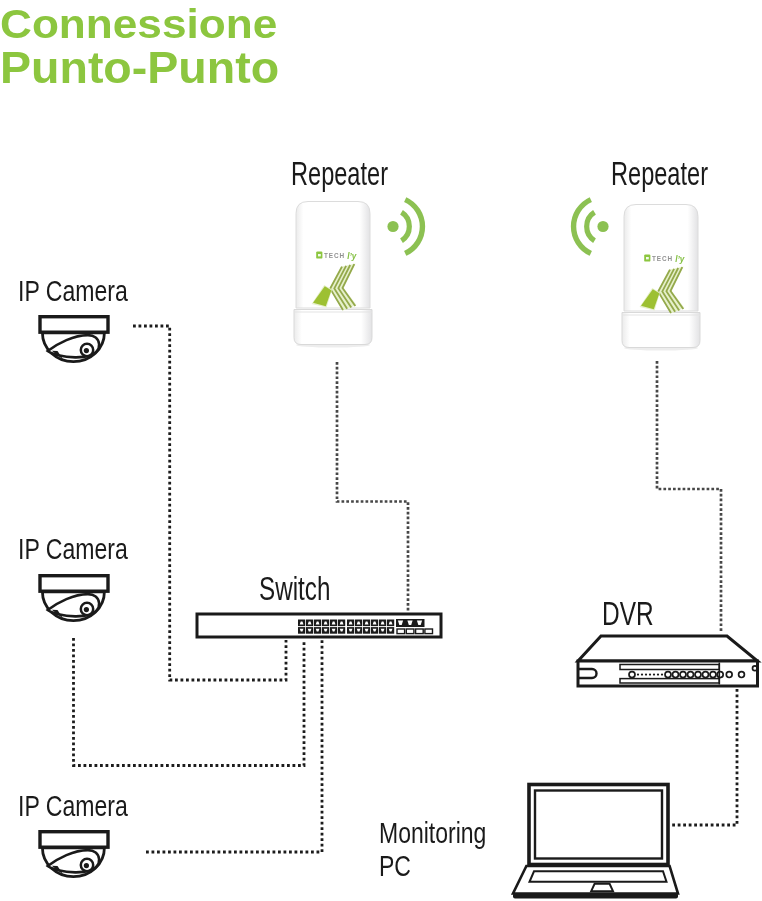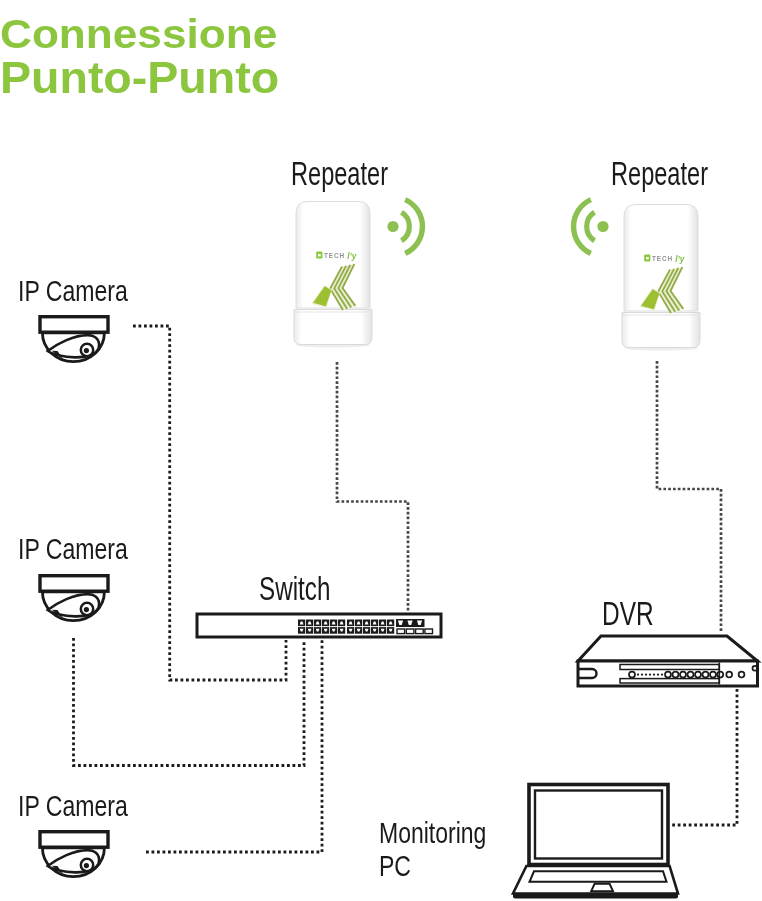--- a/index.html
+++ b/index.html
@@ -1,21 +1,21 @@
 <!DOCTYPE html>
 <html><head>
 <meta charset="utf-8">
 <style>
   html,body{margin:0;padding:0;background:#ffffff;}
   #page{position:relative;width:762px;height:901px;background:#ffffff;overflow:hidden;
         font-family:"Liberation Sans",sans-serif;}
   .lbl{position:absolute;color:#1a1a1a;font-size:32.4px;line-height:32.4px;white-space:nowrap;
        transform-origin:0 0;}
   .lblA{font-size:29.3px;line-height:29.3px;}
-  #title{position:absolute;left:0px;top:14px;color:#8CC63F;font-weight:bold;
+  #title{position:absolute;left:0px;top:4px;color:#8CC63F;font-weight:bold;
          font-size:41px;line-height:40px;white-space:nowrap;}
   #title span{display:inline-block;transform-origin:0 50%;position:relative;}
   svg{position:absolute;overflow:visible;}
 </style>
 </head>
 <body>
 <div id="page">
   <div id="title"><span style="transform:scaleX(1.077)">Connessione</span><br><span style="font-size:45px;top:3.7px;transform:scaleX(1.034)">Punto-Punto</span></div>
 
   <div class="lbl" style="left:291.4px;top:157.5px;transform:scaleX(0.728);">Repeater</div>

